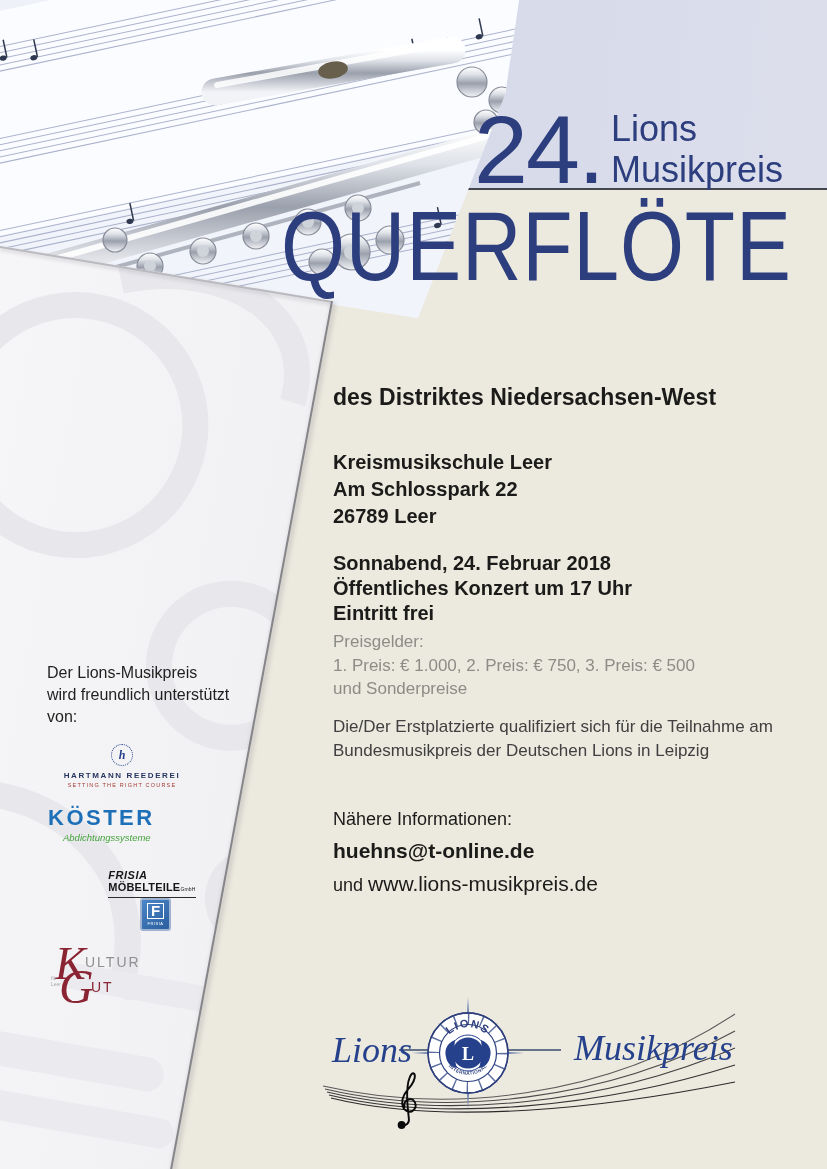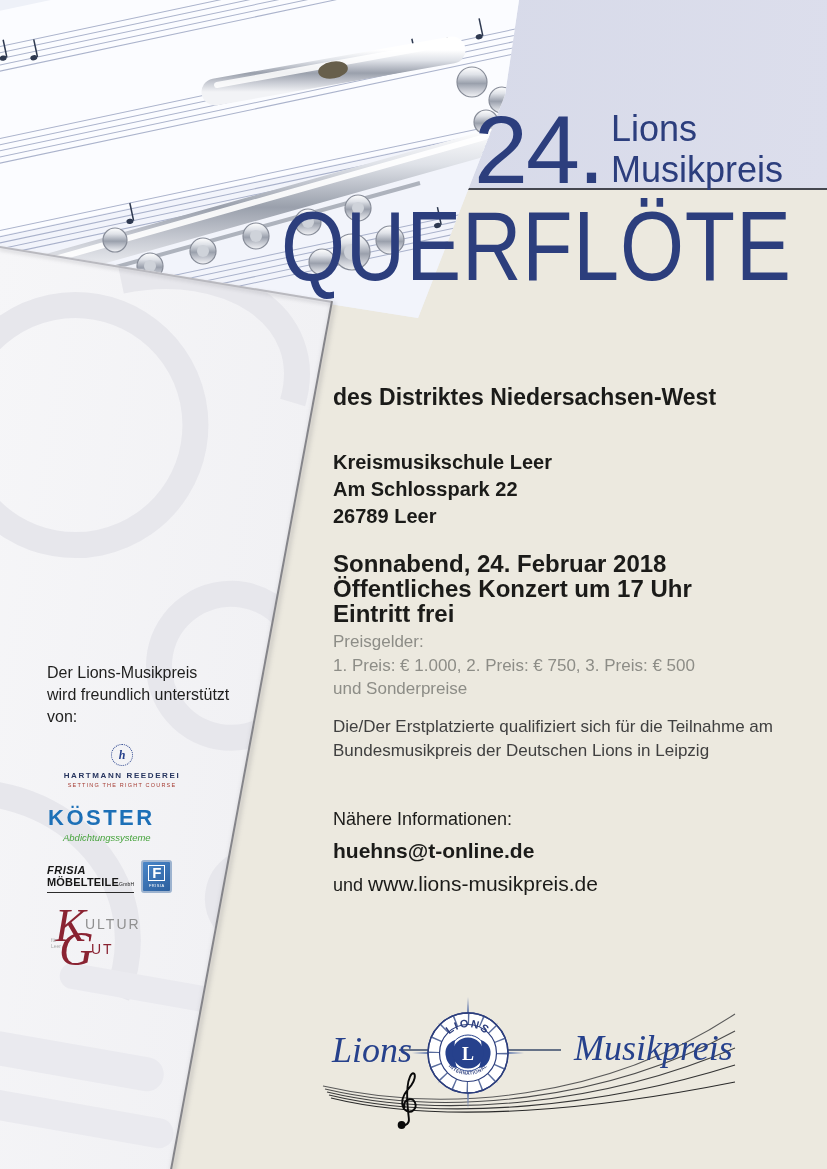--- a/index.html
+++ b/index.html
@@ -60,21 +60,21 @@
     width:20px;height:20px;border:1px dotted #27418c;border-radius:50%;
     margin:0 auto;display:flex;align-items:center;justify-content:center;
     color:#27418c;font-family:"Liberation Serif",serif;font-style:italic;
     font-weight:bold;font-size:12px;
   }
   .hartmann-name{margin-top:5px;font-size:8px;letter-spacing:1.6px;color:#27355f;font-weight:bold;white-space:nowrap;}
   .hartmann-tagline{margin-top:2px;font-size:5.5px;letter-spacing:1.2px;color:#a53b32;white-space:nowrap;}
   .logo-koester{margin-top:17px;margin-left:1px;}
   .koester-name{font-size:22px;font-weight:bold;color:#1d70b7;letter-spacing:2.5px;}
   .koester-sub{font-size:9.5px;font-style:italic;color:#46a33c;margin-top:1px;margin-left:15px;}
-  .logo-frisia{margin-top:17px;display:flex;align-items:flex-end;}
+  .logo-frisia{margin-top:26px;display:flex;align-items:center;flex-direction:column;}
   .frisia-text{border-bottom:1.5px solid #2b2b2b;padding-bottom:4px;}
   .frisia-l1{font-size:11px;font-weight:bold;color:#161616;letter-spacing:.5px;font-style:italic;}
   .frisia-l2{font-size:11px;font-weight:bold;color:#161616;letter-spacing:.2px;}
   .frisia-suffix{font-size:5px;font-weight:normal;}
   .frisia-badge{
     width:27px;height:29px;margin-left:7px;border:2px solid #9db3cf;border-radius:3px;
     background:linear-gradient(145deg,#4a86c8,#2b5f9e);color:#fff;
     display:flex;flex-direction:column;align-items:center;justify-content:center;
   }
   .frisia-badge-letter{font-size:15px;font-weight:bold;line-height:14px;border:1.5px solid #fff;padding:0 3px;}
@@ -87,21 +87,21 @@
   .kg-small{position:absolute;left:4px;top:32px;font-size:5px;color:#a9a9a9;line-height:6px;
     font-family:"Liberation Sans",sans-serif;}
   .kg-g{position:absolute;left:12px;top:16px;font-style:italic;font-size:48px;color:#8a2332;}
   .kg-ut{position:absolute;left:44px;top:36px;font-size:14px;letter-spacing:2px;color:#8a2332;
     font-family:"Liberation Sans",sans-serif;}
 
   
   .content{position:absolute;left:333px;top:383px;width:460px;z-index:5;color:#1b1b19;}
   .subtitle{font-size:23px;font-weight:bold;line-height:28px;}
   .venue{margin-top:38px;font-size:20px;font-weight:bold;line-height:27px;}
-  .event{margin-top:21px;font-size:24px;font-weight:bold;line-height:25px;}
+  .event{margin-top:21px;font-size:20px;font-weight:bold;line-height:25px;}
   .prizes{margin-top:4px;font-size:17px;line-height:23.5px;color:#8d8d87;}
   .qualification{margin-top:14px;font-size:17px;line-height:24px;color:#404040;}
   .info-label{margin-top:46px;font-size:18px;}
   .email{margin-top:9px;font-size:21px;font-weight:bold;}
   .webline{margin-top:9px;font-size:18px;}
   .webline .web{font-size:21px;font-weight:normal;}
 
   
   .footer-lions,.footer-musikpreis{
     position:absolute;z-index:6;color:#26418c;

